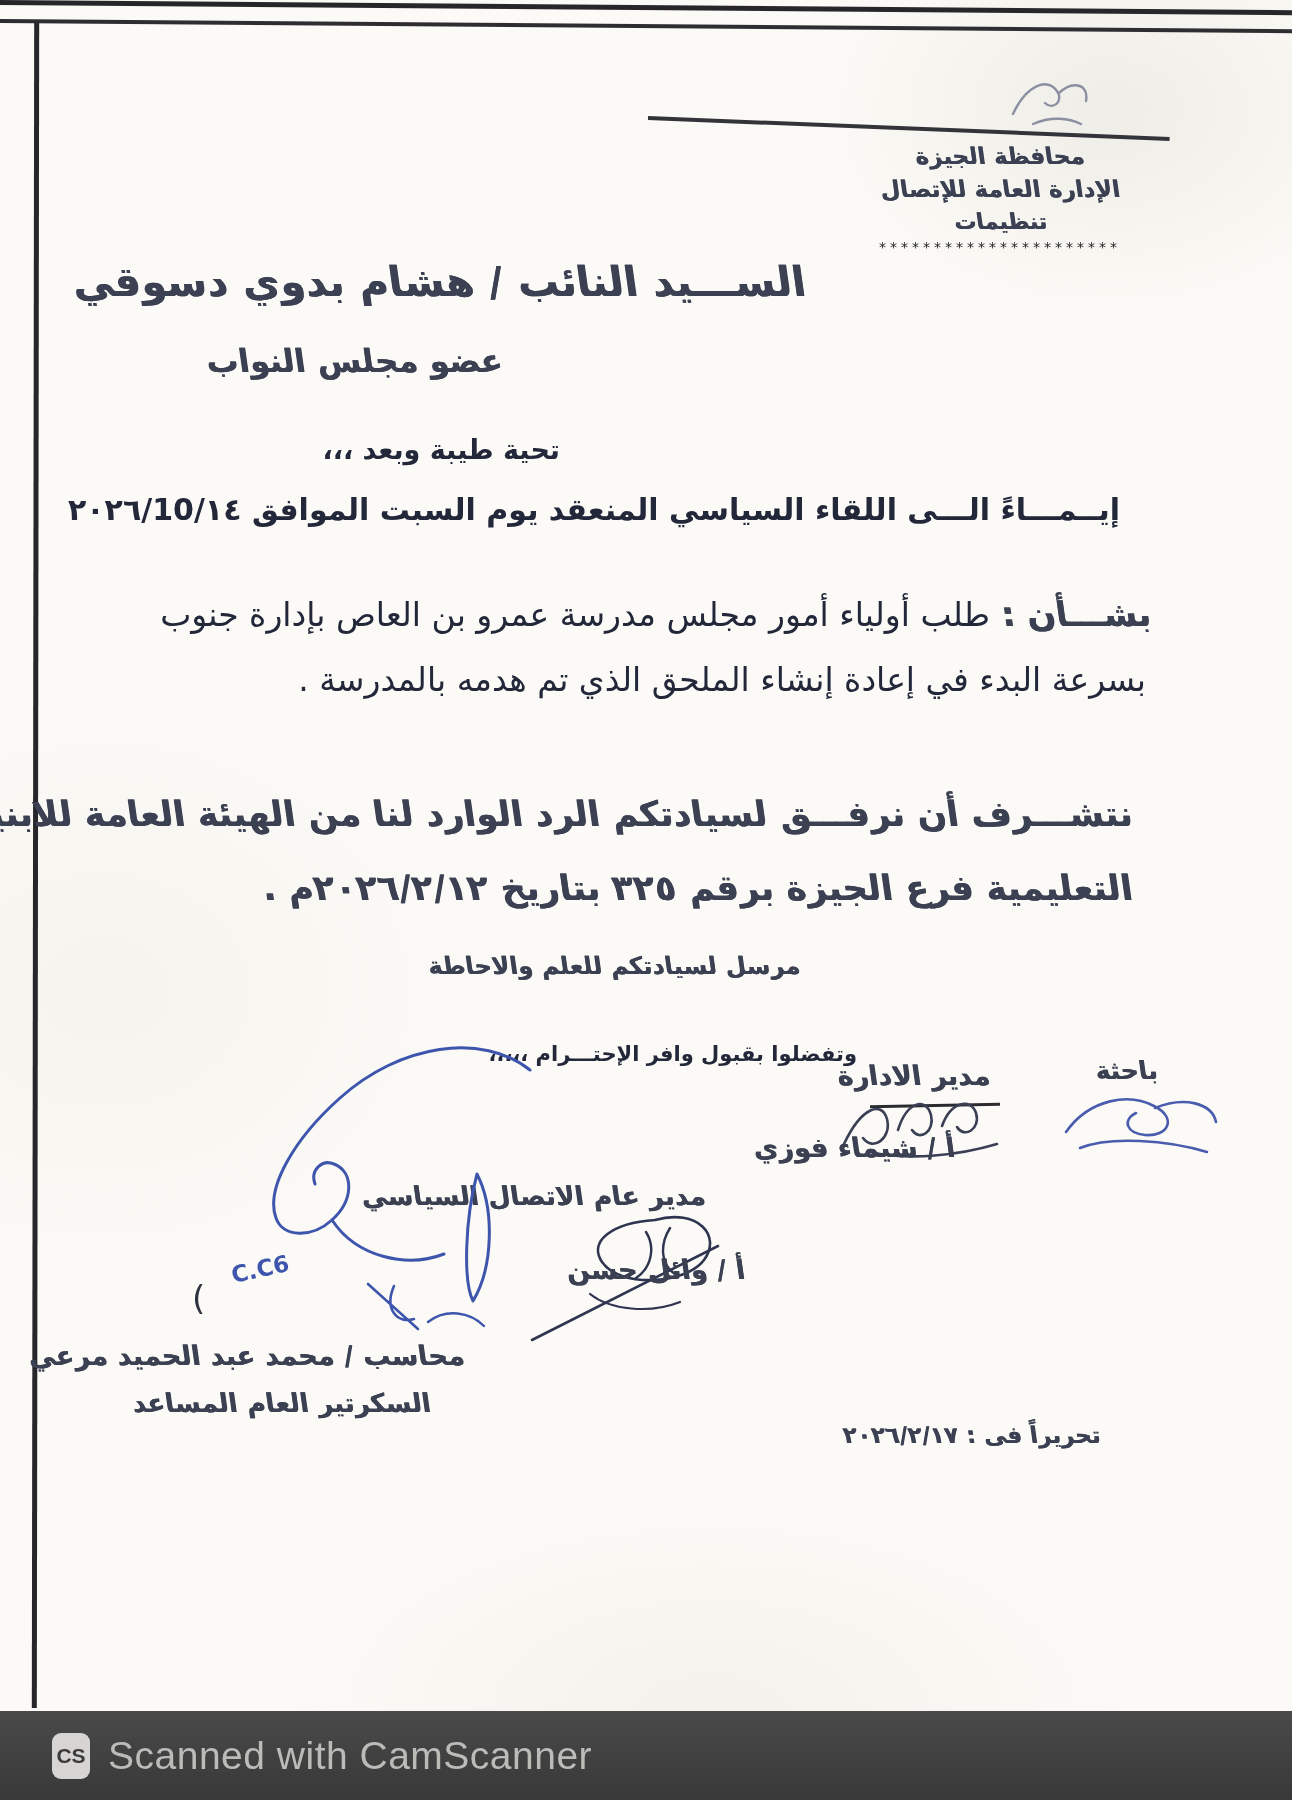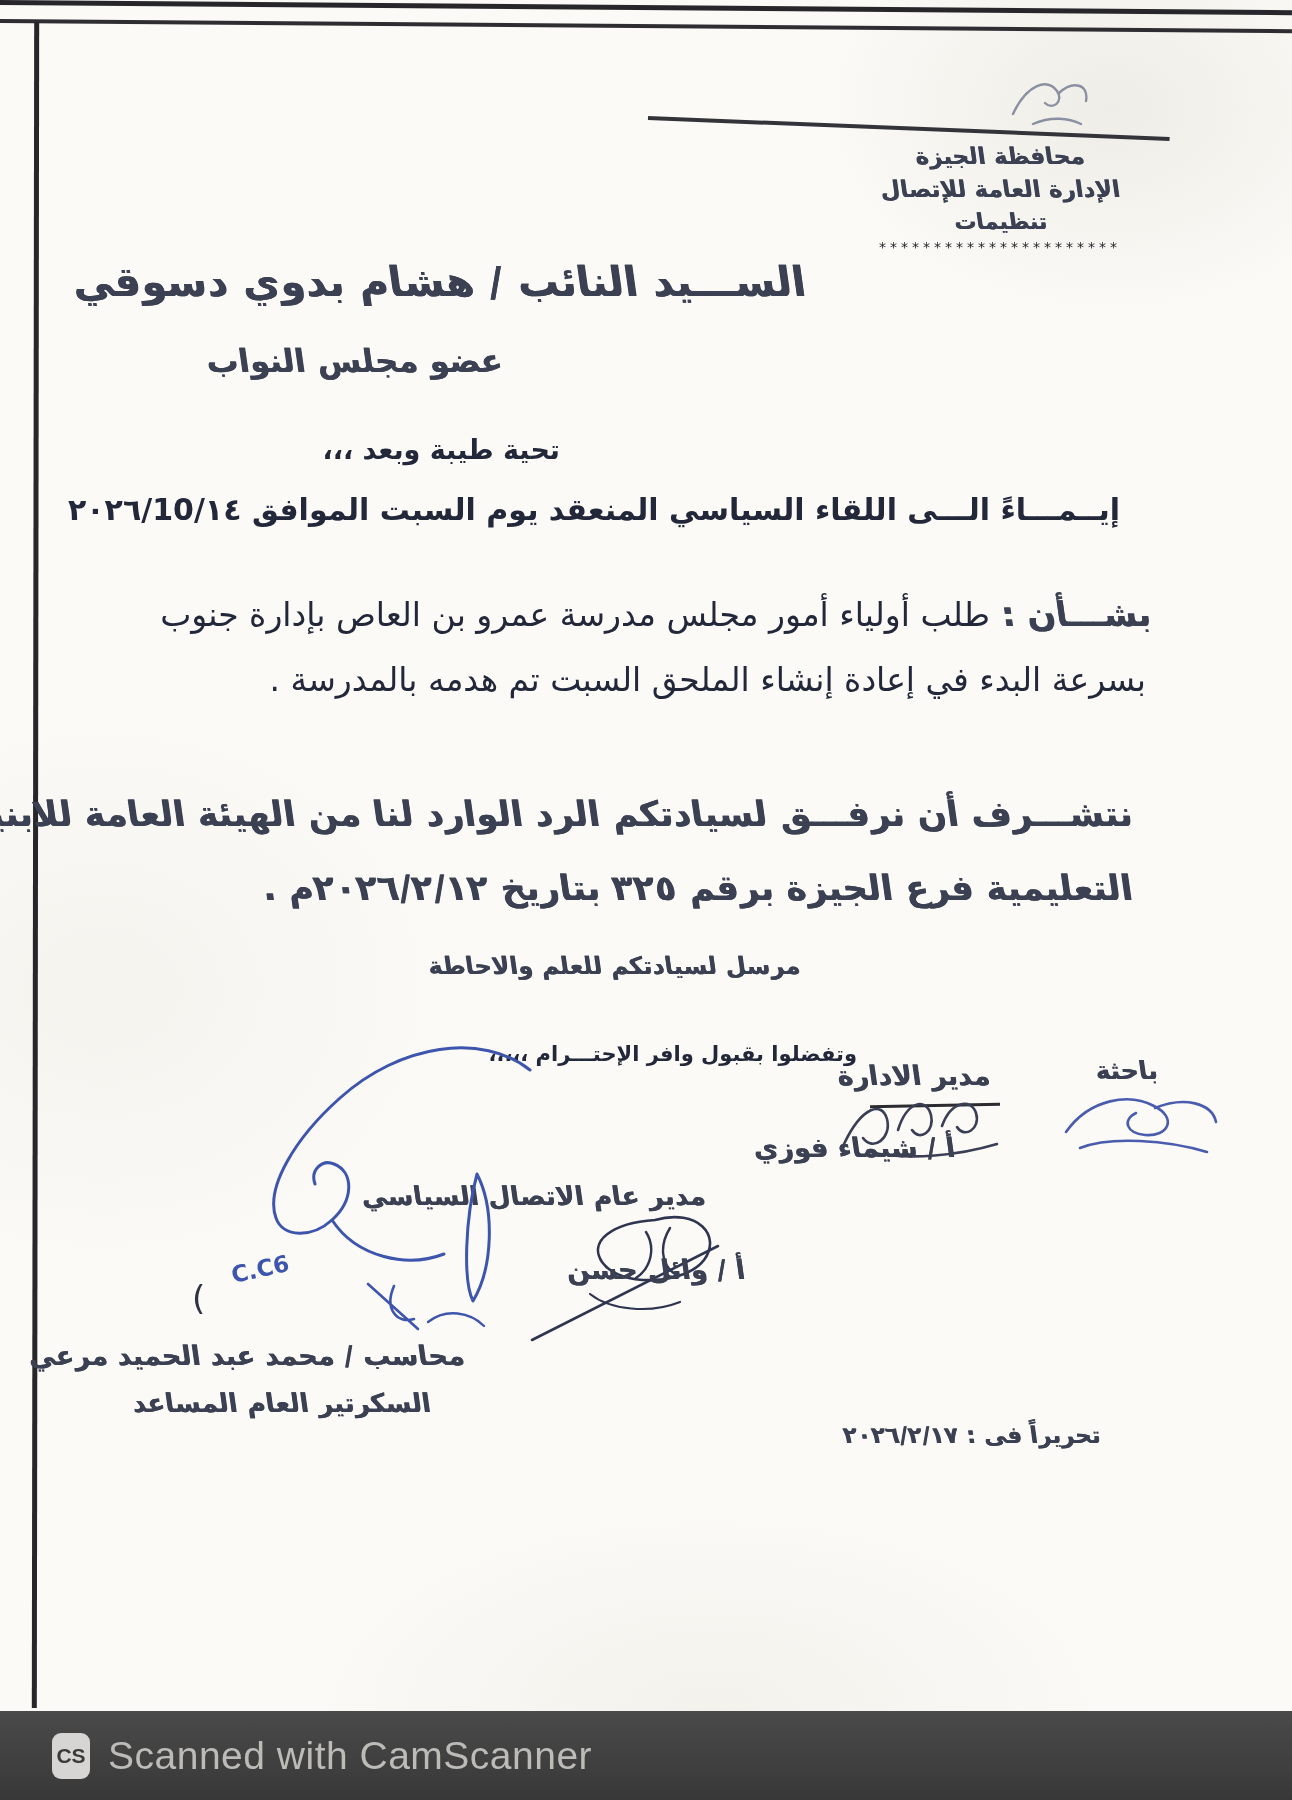--- a/index.html
+++ b/index.html
@@ -69,21 +69,21 @@
   <div class="t cal" style="right:487px;top:258px;font-size:41px;"><span class="skew">الســـيد النائب / هشام بدوي دسوقي</span></div>
   <div class="t cal" style="right:790px;top:342px;font-size:32px;"><span class="skew">عضو مجلس النواب</span></div>
   <div class="t ink" style="right:732px;top:434px;font-size:27px;font-weight:bold;text-align:center;">تحية طيبة وبعد ،،،</div>
 
   <div class="t ink" style="right:172px;top:492px;font-size:30px;font-weight:bold;">إيــمـــاءً الـــى اللقاء السياسي المنعقد يوم السبت الموافق ٢٠٢٦/10/١٤</div>
 
   <div class="t ink" style="right:142px;top:594px;font-size:33px;">
     <span class="cal" style="font-size:34px;"><span class="skew">بشـــأن :</span></span>
     <span>طلب أولياء أمور مجلس مدرسة عمرو بن العاص بإدارة جنوب</span>
   </div>
-  <div class="t ink" style="right:146px;top:660px;font-size:33px;">بسرعة البدء في إعادة إنشاء الملحق السبت تم هدمه بالمدرسة .</div>
+  <div class="t ink" style="right:146px;top:660px;font-size:33px;">بسرعة البدء في إعادة إنشاء الملحق الذي تم هدمه بالمدرسة .</div>
 
   <div class="t cal" style="right:160px;top:794px;font-size:35px;"><span class="skew">نتشـــرف أن نرفـــق لسيادتكم الرد الوارد لنا من الهيئة العامة للابنية</span></div>
   <div class="t cal" style="right:160px;top:868px;font-size:35px;"><span class="skew">التعليمية فرع الجيزة برقم ٣٢٥ بتاريخ ٢٠٢٦/٢/١٢م .</span></div>
 
   <div class="t cal" style="right:492px;top:952px;font-size:24px;"><span class="skew">مرسل لسيادتكم للعلم والاحاطة</span></div>
   <div class="t ink" style="right:435px;top:1006px;font-size:21px;font-weight:bold;margin-top:36px;">وتفضلوا بقبول وافر الإحتـــرام ،،،،،</div>
 
   <div class="t cal" style="right:135px;top:1056px;font-size:25px;"><span class="skew">باحثة</span></div>
   <svg class="abs sig" style="left:1052px;top:1080px;" width="175" height="90" viewBox="0 0 175 90">
     <path d="M14,52 C38,18 78,13 102,26 C126,38 116,57 93,55 C74,53 70,40 84,33 M103,28 C132,16 160,23 164,42 M28,68 C58,56 115,60 155,72" stroke="#4a5cae" stroke-width="2.6"></path>

